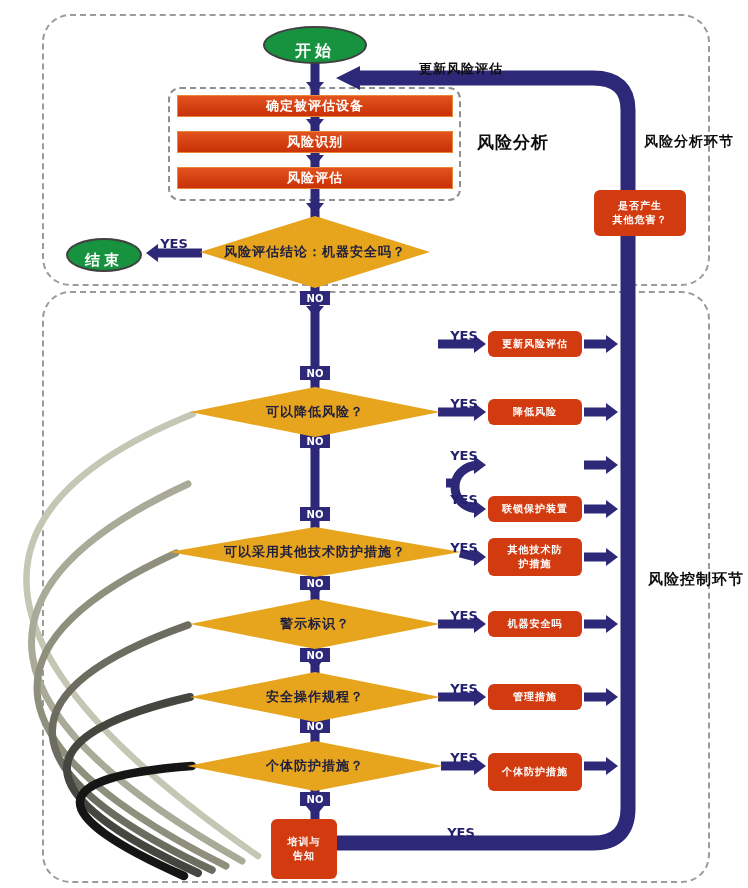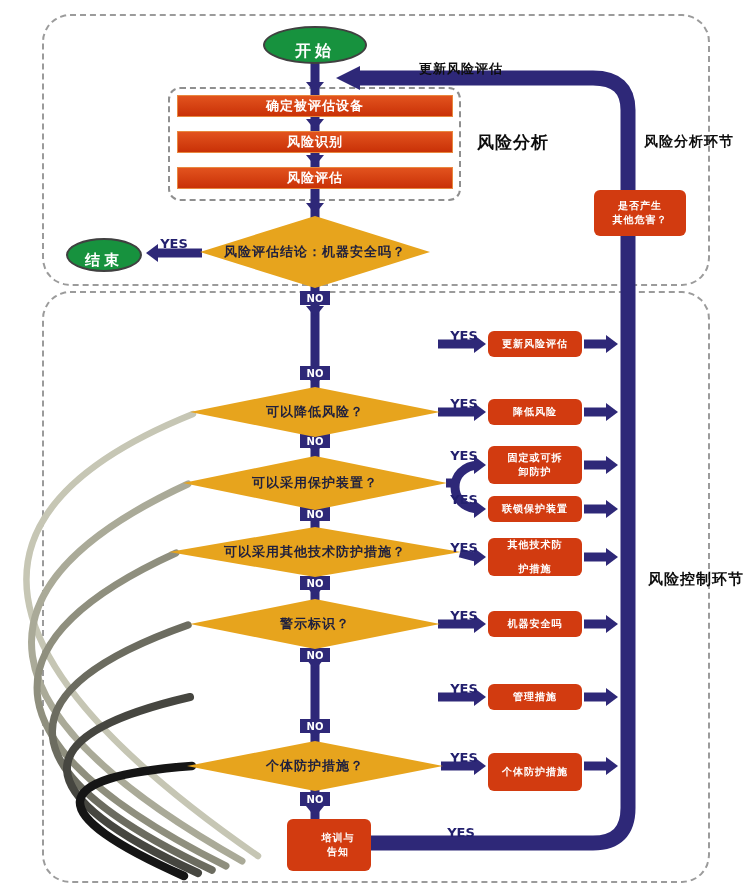--- a/index.html
+++ b/index.html
@@ -135,53 +135,49 @@
   <div class="nob" style="top:291px;">NO</div>
   <div class="nob" style="top:366px;">NO</div>
   <div class="nob" style="top:434px;">NO</div>
   <div class="nob" style="top:507px;">NO</div>
   <div class="nob" style="top:576px;">NO</div>
   <div class="nob" style="top:648px;">NO</div>
   <div class="nob" style="top:719px;">NO</div>
   <div class="nob" style="top:792px;">NO</div>
 
   <div class="diamond" style="left:190px;top:387px;width:250px;height:50px;">可以降低风险？</div>
-  <div class="diamond" style="left:183px;top:456px;width:264px;height:54px;">可以采用保护装置？</div>
   <div class="diamond" style="left:169px;top:527px;width:292px;height:50px;">可以采用其他技术防护措施？</div>
   <div class="diamond" style="left:190px;top:599px;width:250px;height:50px;">警示标识？</div>
+  <div class="diamond" style="left:190px;top:672px;width:250px;height:50px;">安全操作规程？</div>
   <div class="diamond" style="left:187px;top:741px;width:256px;height:50px;">个体防护措施？</div>
 
   <div class="yes" style="left:444px;top:328px;">YES</div>
   <div class="yes" style="left:444px;top:396px;">YES</div>
   <div class="yes" style="left:444px;top:448px;">YES</div>
   <div class="yes" style="left:444px;top:492px;">YES</div>
   <div class="yes" style="left:444px;top:540px;">YES</div>
   <div class="yes" style="left:444px;top:608px;">YES</div>
   <div class="yes" style="left:444px;top:681px;">YES</div>
   <div class="yes" style="left:444px;top:750px;">YES</div>
   <div class="yes" style="left:441px;top:825px;">YES</div>
 
   <div class="redbox" style="left:488px;top:331px;width:94px;height:26px;">更新风险评估</div>
   <div class="redbox" style="left:488px;top:399px;width:94px;height:26px;">降低风险</div>
-  <div class="redbox" style="left:488px;top:446px;width:94px;height:38px;">
-    <span>固定或可拆</span>
-    <span>卸防护</span>
-  </div>
   <div class="redbox" style="left:488px;top:496px;width:94px;height:26px;">联锁保护装置</div>
-  <div class="redbox" style="left:488px;top:538px;width:94px;height:38px;justify-content:space-between;">
+  <div class="redbox" style="left:488px;top:538px;width:94px;height:38px;">
     <span>其他技术防</span>
     <span>护措施</span>
   </div>
   <div class="redbox" style="left:488px;top:611px;width:94px;height:26px;">机器安全吗</div>
   <div class="redbox" style="left:488px;top:684px;width:94px;height:26px;">管理措施</div>
   <div class="redbox" style="left:488px;top:753px;width:94px;height:38px;">个体防护措施</div>
 
   <div class="redbox" style="left:594px;top:190px;width:92px;height:46px;">
     <span>是否产生</span>
     <span>其他危害？</span>
   </div>
 
-  <div class="redbox" style="left:287px;top:819px;width:66px;height:52px;padding-left:18px;">
+  <div class="redbox" style="left:271px;top:819px;width:66px;height:60px;">
     <span>培训与</span>
     <span>告知</span>
   </div>
 
 </div>
 
 </body></html>

